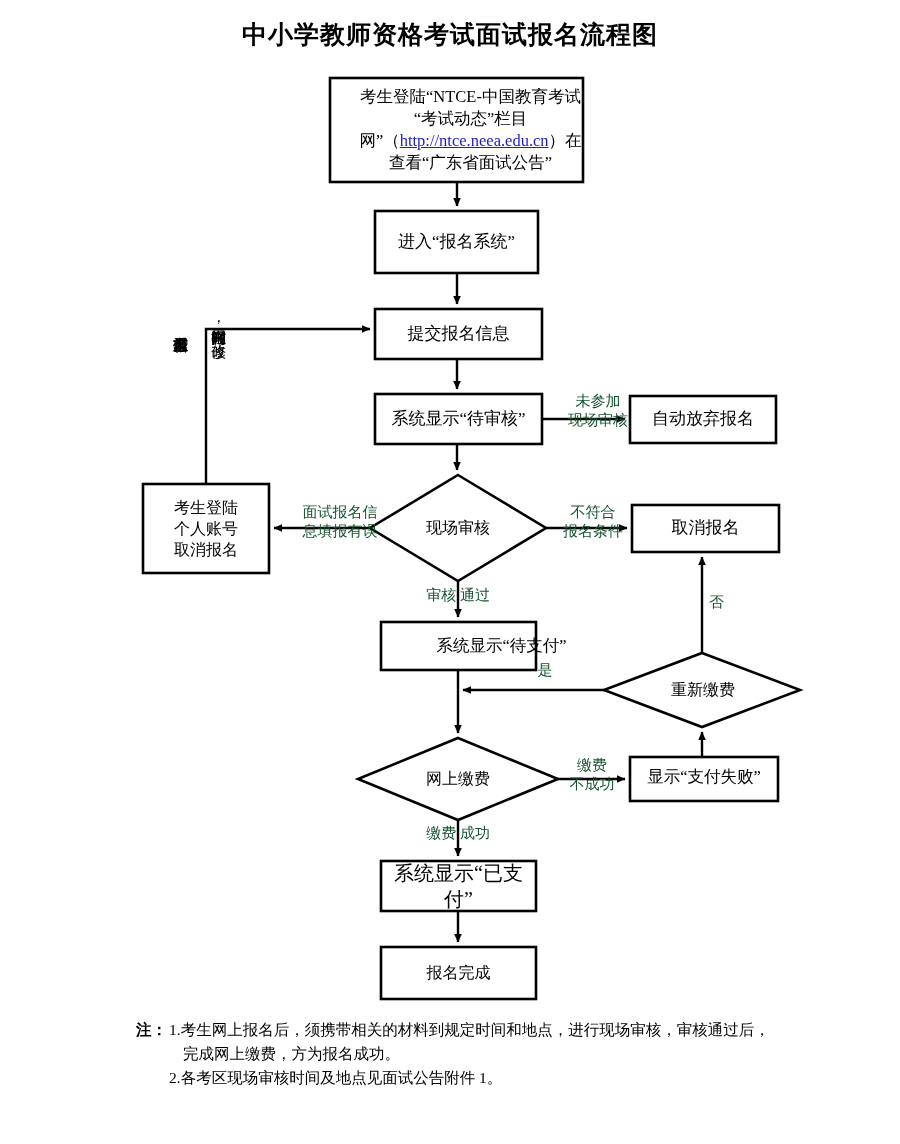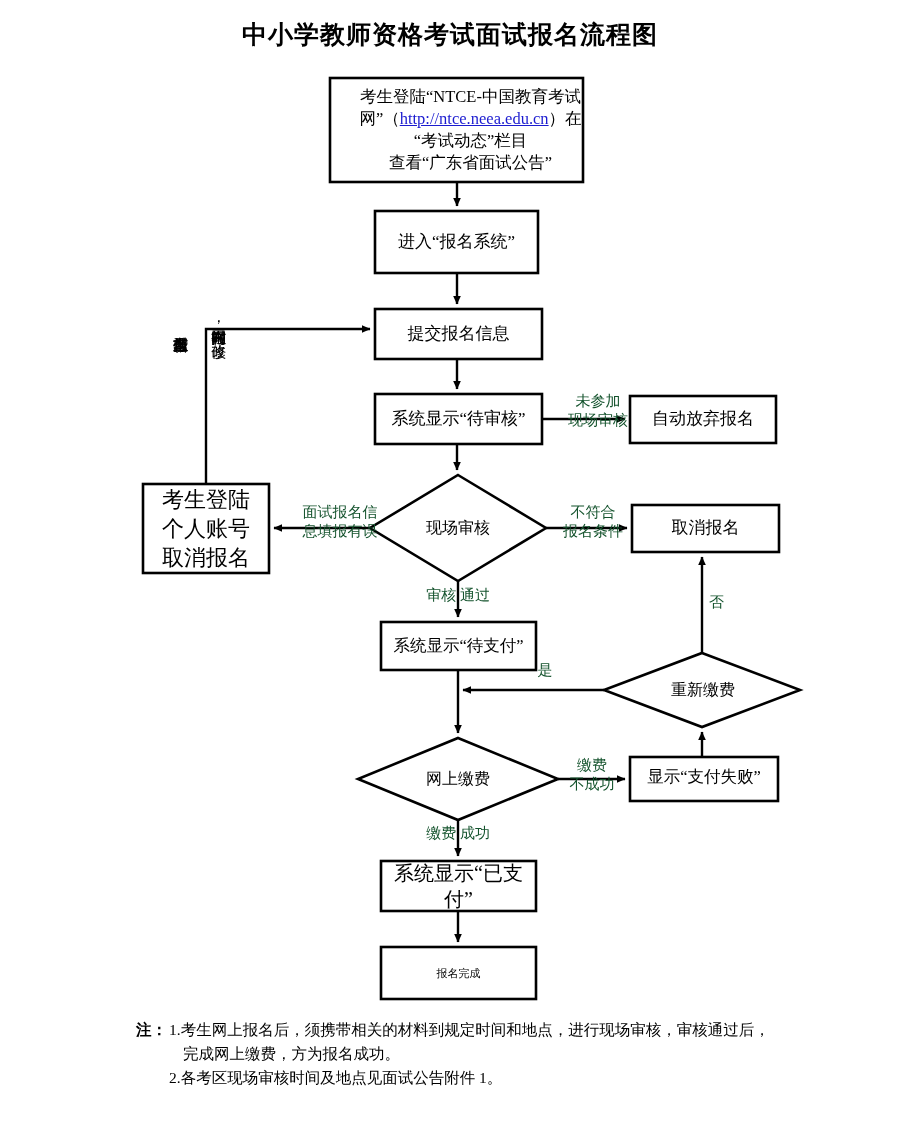--- a/index.html
+++ b/index.html
@@ -159,55 +159,55 @@
 
     <line class="conn" x1="702" y1="757" x2="702" y2="732" marker-end="url(#arrow)"></line>
 
     <line class="conn" x1="458" y1="820" x2="458" y2="856" marker-end="url(#arrow)"></line>
     <line class="conn" x1="458" y1="911" x2="458" y2="942" marker-end="url(#arrow)"></line>
   </svg>
 
   <div class="node-text" style="left:330px; top:78px; width:281px; height:104px;">
     <div>
       <div>考生登陆“NTCE-中国教育考试</div>
+      <div>“考试动态”栏目</div>
       <div>
         <span>网”（</span><a class="link" href="#">http://ntce.neea.edu.cn</a><span>）在</span>
       </div>
-      <div>“考试动态”栏目</div>
       <div>查看“广东省面试公告”</div>
     </div>
   </div>
 
   <div class="node-text" style="left:375px; top:211px; width:163px; height:62px; font-size:17px;">进入“报名系统”</div>
 
   <div class="node-text" style="left:375px; top:309px; width:167px; height:50px; font-size:17px;text-align:center;">提交报名信息</div>
 
   <div class="node-text" style="left:375px; top:394px; width:167px; height:50px; font-size:17px;">系统显示“待审核”</div>
 
   <div class="node-text" style="left:630px; top:396px; width:146px; height:47px; font-size:17px;">自动放弃报名</div>
 
   <div class="node-text" style="left:398px; top:505px; width:120px; height:46px; font-size:16px;">现场审核</div>
 
-  <div class="node-text" style="left:143px; top:484px; width:126px; height:89px; font-size:22px; white-space:pre-line;">考生登陆
+  <div class="node-text" style="left:143px; top:484px; width:126px; height:89px; font-size:16px; white-space:pre-line;">考生登陆
 个人账号
 取消报名</div>
 
   <div class="node-text" style="left:632px; top:505px; width:147px; height:47px; font-size:17px;">取消报名</div>
 
-  <div class="node-text" style="left:381px; top:622px; width:155px; height:48px; font-size:16.5px;">系统显示“待支付”</div>
+  <div class="node-text" style="left:381px; top:622px; width:155px; height:48px; font-size:16.5px;padding-left:43px;">系统显示“待支付”</div>
 
   <div class="node-text" style="left:648px; top:670px; width:110px; height:40px; font-size:16px;">重新缴费</div>
 
   <div class="node-text" style="left:400px; top:759px; width:116px; height:40px; font-size:16px;">网上缴费</div>
 
   <div class="node-text" style="left:630px; top:757px; width:148px; height:40px; font-size:16.5px;">显示“支付失败”</div>
 
   <div class="node-text" style="left:381px; top:861px; width:155px; height:50px; font-size:20px;">系统显示“已支付”</div>
 
-  <div class="node-text" style="left:381px; top:947px; width:155px; height:52px; font-size:11px;">报名完成</div>
+  <div class="node-text" style="left:381px; top:947px; width:155px; height:52px; font-size:16px;">报名完成</div>
 
   <div class="edge-label" style="left:556px; top:392px; width:84px;">未参加
 现场审核</div>
 
   <div class="edge-label" style="left:294px; top:503px; width:92px;">面试报名信
 息填报有误</div>
 
   <div class="edge-label" style="left:552px; top:503px; width:82px;">不符合
 报名条件</div>
 

